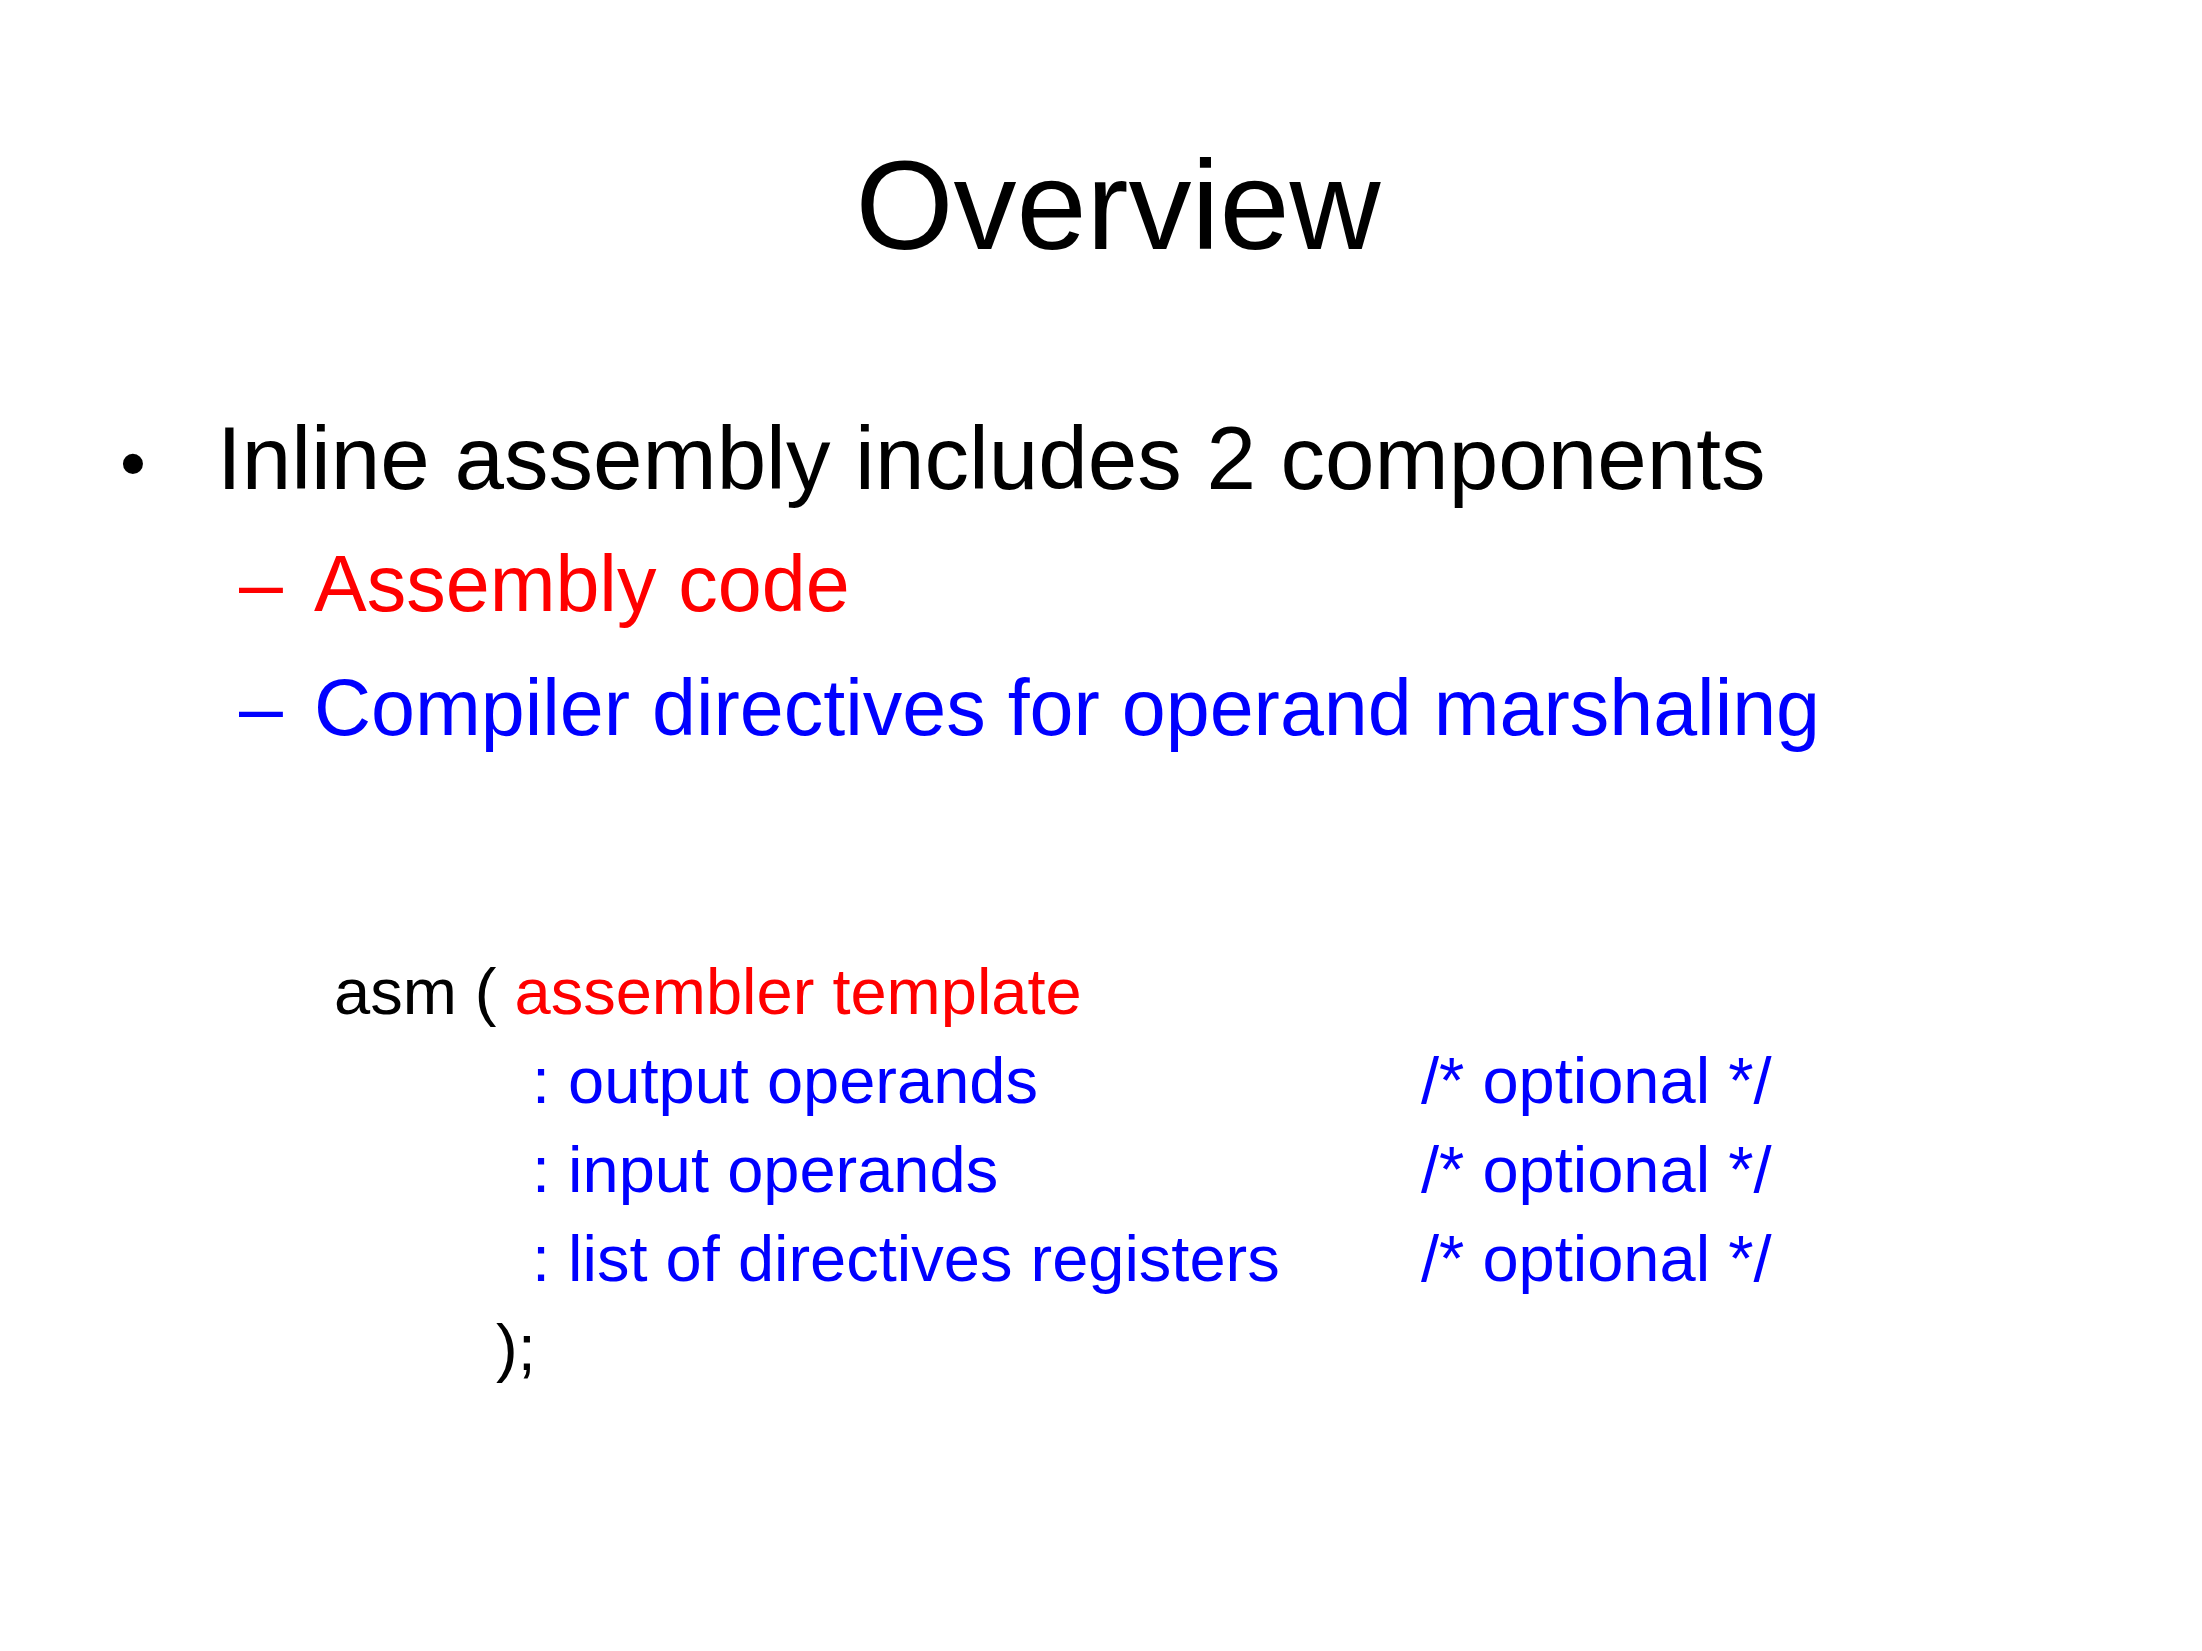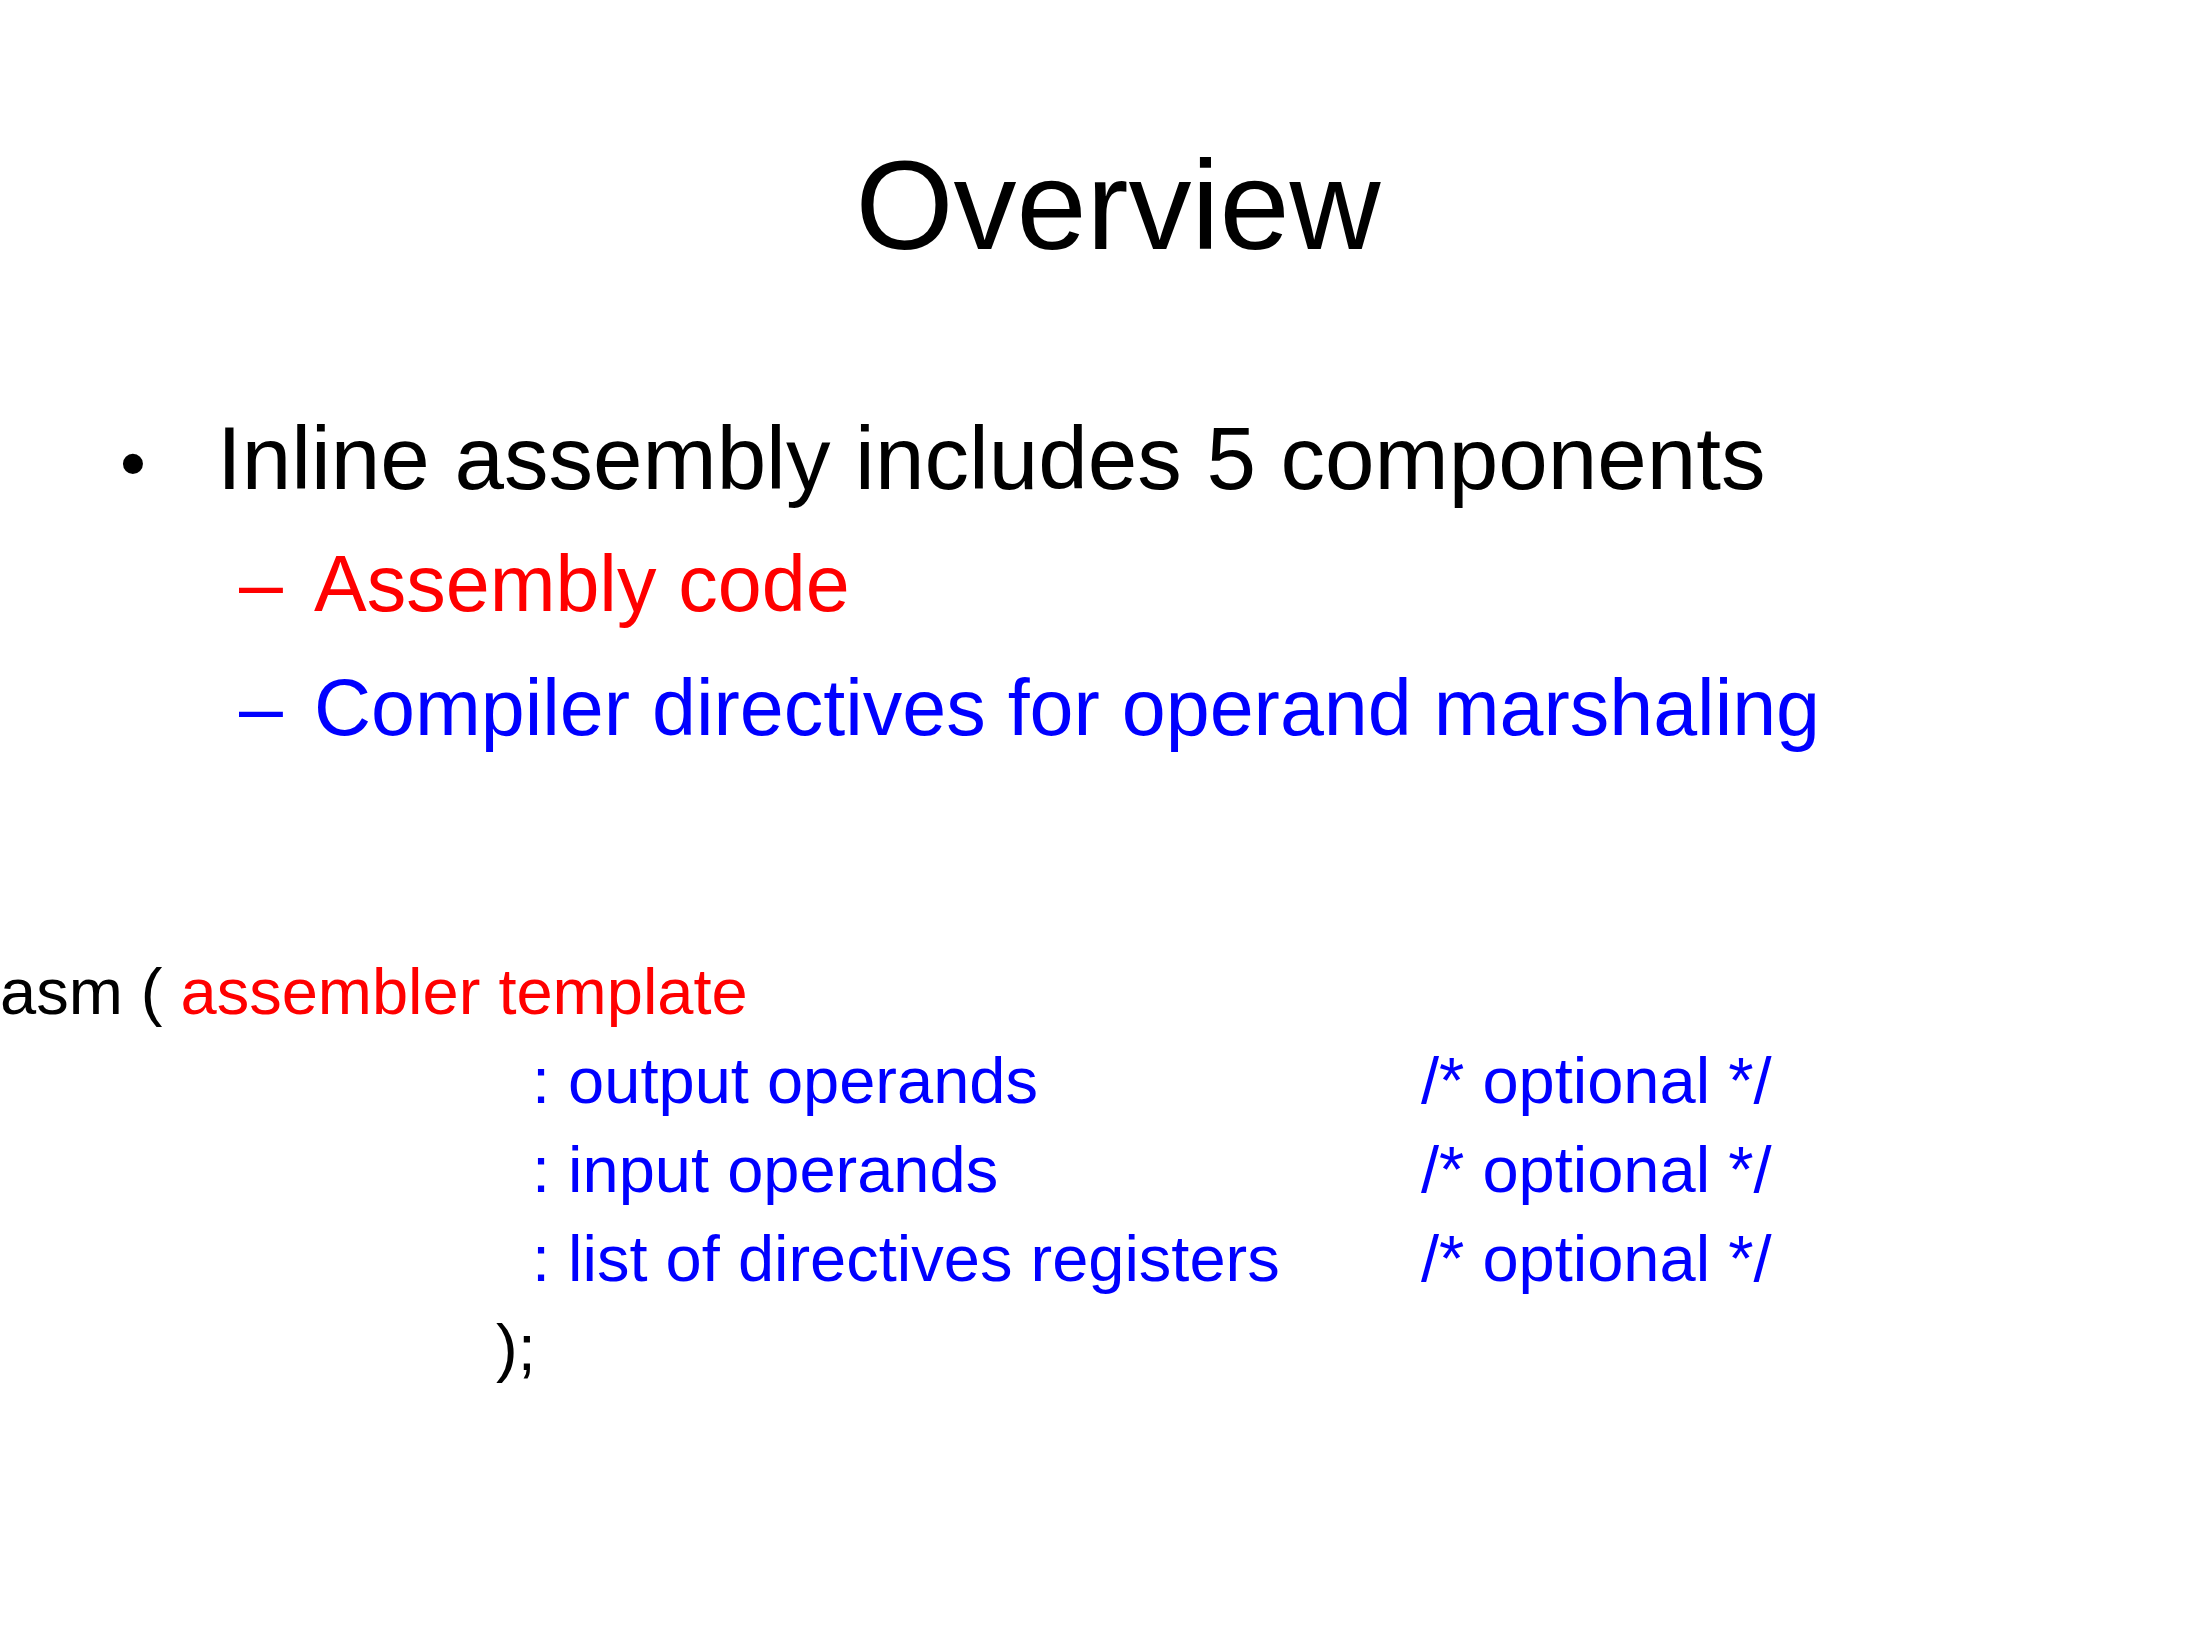--- a/index.html
+++ b/index.html
@@ -61,42 +61,42 @@
     width: 2203px;
     font-size: 65px;
     line-height: 89px;
     color: #000000;
   }
   .code-line {
     position: relative;
     height: 89px;
     white-space: nowrap;
   }
-  .code-line-open    { }
+  .code-line-open    { padding-left: 334px; }
   .code-line-param   { padding-left: 496px; color: #0000ff; margin-left: 36px; }
   .code-line-closing { padding-left: 496px; color: #000000; }
   .code-keyword  { color: #000000; }
   .code-template { color: #ff0000; margin-left: 18px; }
   .code-comment  {
     position: absolute;
     left: 1385px;
     top: 0;
     color: #0000ff;
     white-space: nowrap;
   }
 </style>
 </head>
 <body>
 
 <div class="slide">
 
   <div class="slide-title">Overview</div>
 
   <div class="bullet-item">
-    <span class="marker">•</span><span>Inline assembly includes 5 components</span>
+    <span class="marker">•</span><span>Inline assembly includes 2 components</span>
   </div>
 
   <div class="sub-bullet sub-bullet-2">
     <span class="marker">–</span><span>Compiler directives for operand marshaling</span>
   </div>
 
   <div class="sub-bullet sub-bullet-1">
     <span class="marker">–</span><span>Assembly code</span>
   </div>
 

